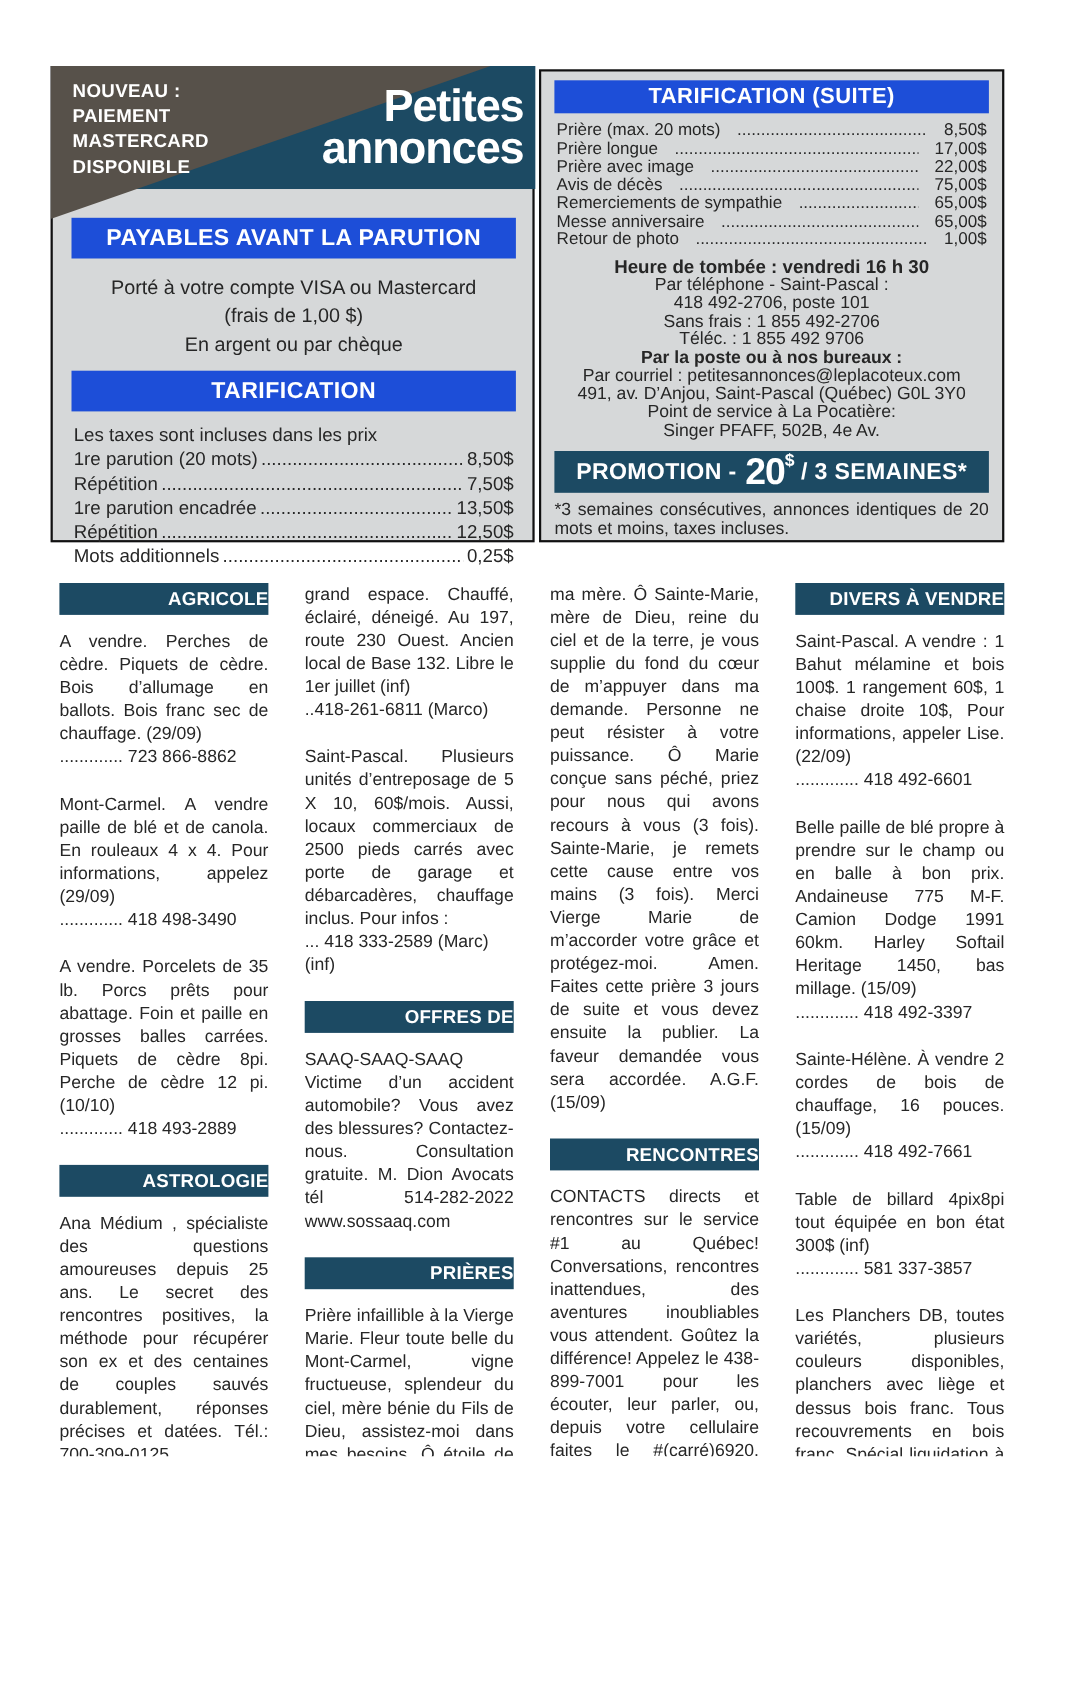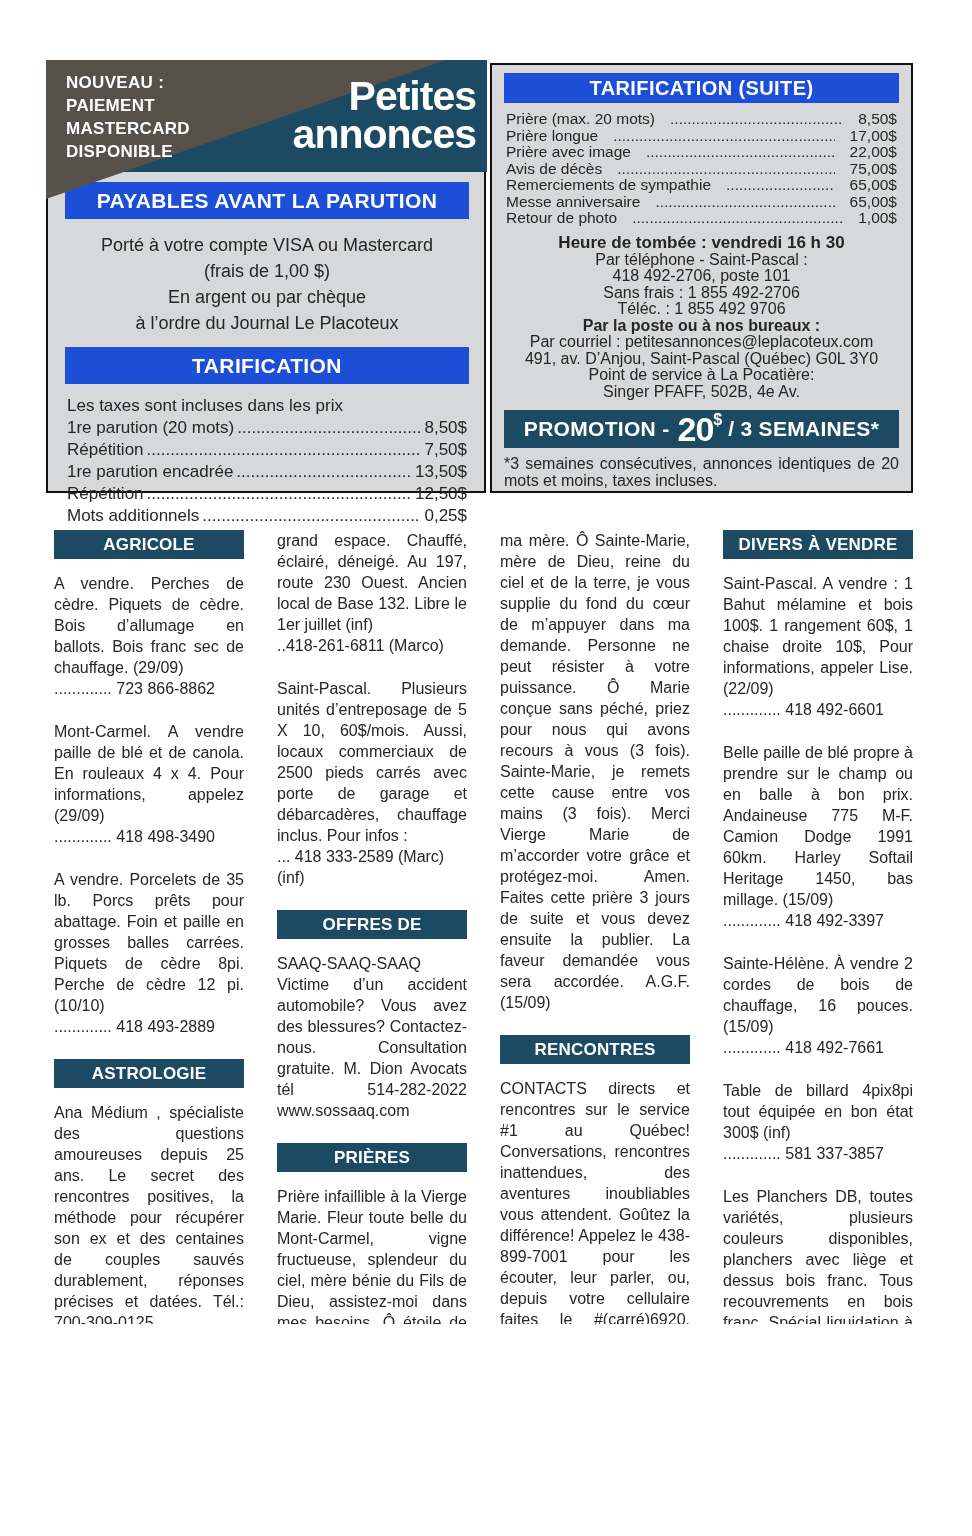--- a/index.html
+++ b/index.html
@@ -13,21 +13,21 @@
 
   .blue-shape { position:absolute; top:-2px; left:-2px; width:441px; height:112px;
     background:#1c4a63; clip-path:polygon(89% 0, 100% 0, 100% 100%, 0 100%); z-index:2; }
   .brown-shape { position:absolute; top:-2px; left:-2px; width:400px; height:139px;
     background:#57514a; clip-path:polygon(0 0, 100% 0, 0 100%); z-index:3; }
   .nouveau { position:absolute; left:18px; top:9px; color:#fff; font-weight:bold; font-size:17px; line-height:23px; letter-spacing:.3px; }
   .main-title { position:absolute; top:15px; right:8px; z-index:4; text-align:right;
     color:#fff; font-weight:bold; font-size:41px; line-height:38px; letter-spacing:-1px; }
 
   .bar { background:#1d4ed8; color:#fff; font-weight:bold; text-align:center; }
-  .left-content { position:absolute; left:17px; right:15px; top:120px; }
+  .left-content { position:absolute; left:17px; right:15px; top:136px; }
   .left-content .bar { height:37px; line-height:37px; font-size:21px; letter-spacing:.4px; }
   .payables-text { margin:13px 0 11px; text-align:center; font-size:18px; line-height:26px; }
   .tarif-note { margin-top:11px; font-size:17px; line-height:22px; padding:0 2px; }
 
   .price-list { padding:0 2px; }
   .price-row { display:flex; align-items:baseline; }
   .price-row .lbl { white-space:nowrap; }
   .price-row .leader { flex:1; overflow:hidden; white-space:nowrap; margin:0 3px; }
   .price-row .prc { white-space:nowrap; }
   .left-content .price-row { font-size:17px; line-height:22px; }
@@ -41,21 +41,21 @@
     align-items:center; justify-content:center; }
   .promo-prefix, .promo-suffix { font-weight:bold; font-size:21px; letter-spacing:.3px; }
   .promo-amount { font-weight:bold; font-size:34px; margin-left:8px; letter-spacing:-1px; }
   .promo-cur { font-weight:bold; font-size:16px; position:relative; top:-9px; margin-right:6px; }
   .promo-footnote { margin-top:8px; font-size:16px; line-height:16.5px; text-align:justify; }
 
   
   .classifieds { position:absolute; left:54px; top:530px; width:860px; display:flex; gap:33px; }
   .col { width:190px; }
   .col-bar { background:#1c4a63; color:#fff; font-weight:bold; font-size:17px; height:29px;
-    line-height:29px; text-align:center; margin:12px 0 14px; letter-spacing:.2px; }
+    line-height:29px; text-align:right; margin:12px 0 14px; letter-spacing:.2px; }
   .col .col-bar:first-child { margin-top:0; }
   .ad-block { margin-bottom:22px; }
   .ad-text { font-size:16px; line-height:21px; text-align:justify; }
   .ad-tail { font-size:16px; line-height:21px; }
 
   
   .footer { position:absolute; top:1462px; left:0; right:44px; display:flex;
     justify-content:flex-start; align-items:baseline; }
   .logo-le { font-size:13px; font-weight:bold; color:#231f20; }
   .logo-main { font-size:20px; font-weight:bold; color:#231f20; letter-spacing:-.5px; }
@@ -82,21 +82,20 @@
       <div class="main-title">
         <div>Petites</div>
         <div>annonces</div>
       </div>
       <div class="left-content">
         <div class="bar">PAYABLES AVANT LA PARUTION</div>
         <div class="payables-text" id="payables-lines">
             <div class="pay-line">Porté à votre compte VISA ou Mastercard</div>
             <div class="pay-line">(frais de 1,00 $)</div>
             <div class="pay-line">En argent ou par chèque</div>
-            <div class="pay-line">à l’ordre du Journal Le Placoteux</div>
           </div>
         <div class="bar">TARIFICATION</div>
         <div class="tarif-note">Les taxes sont incluses dans les prix</div>
         <div class="price-list" id="left-prices">
             <div class="price-row">
               <span class="lbl">1re parution (20 mots)</span>
               <span class="leader">........................................................................................................................</span>
               <span class="prc">8,50$</span>
             </div>
             <div class="price-row">

